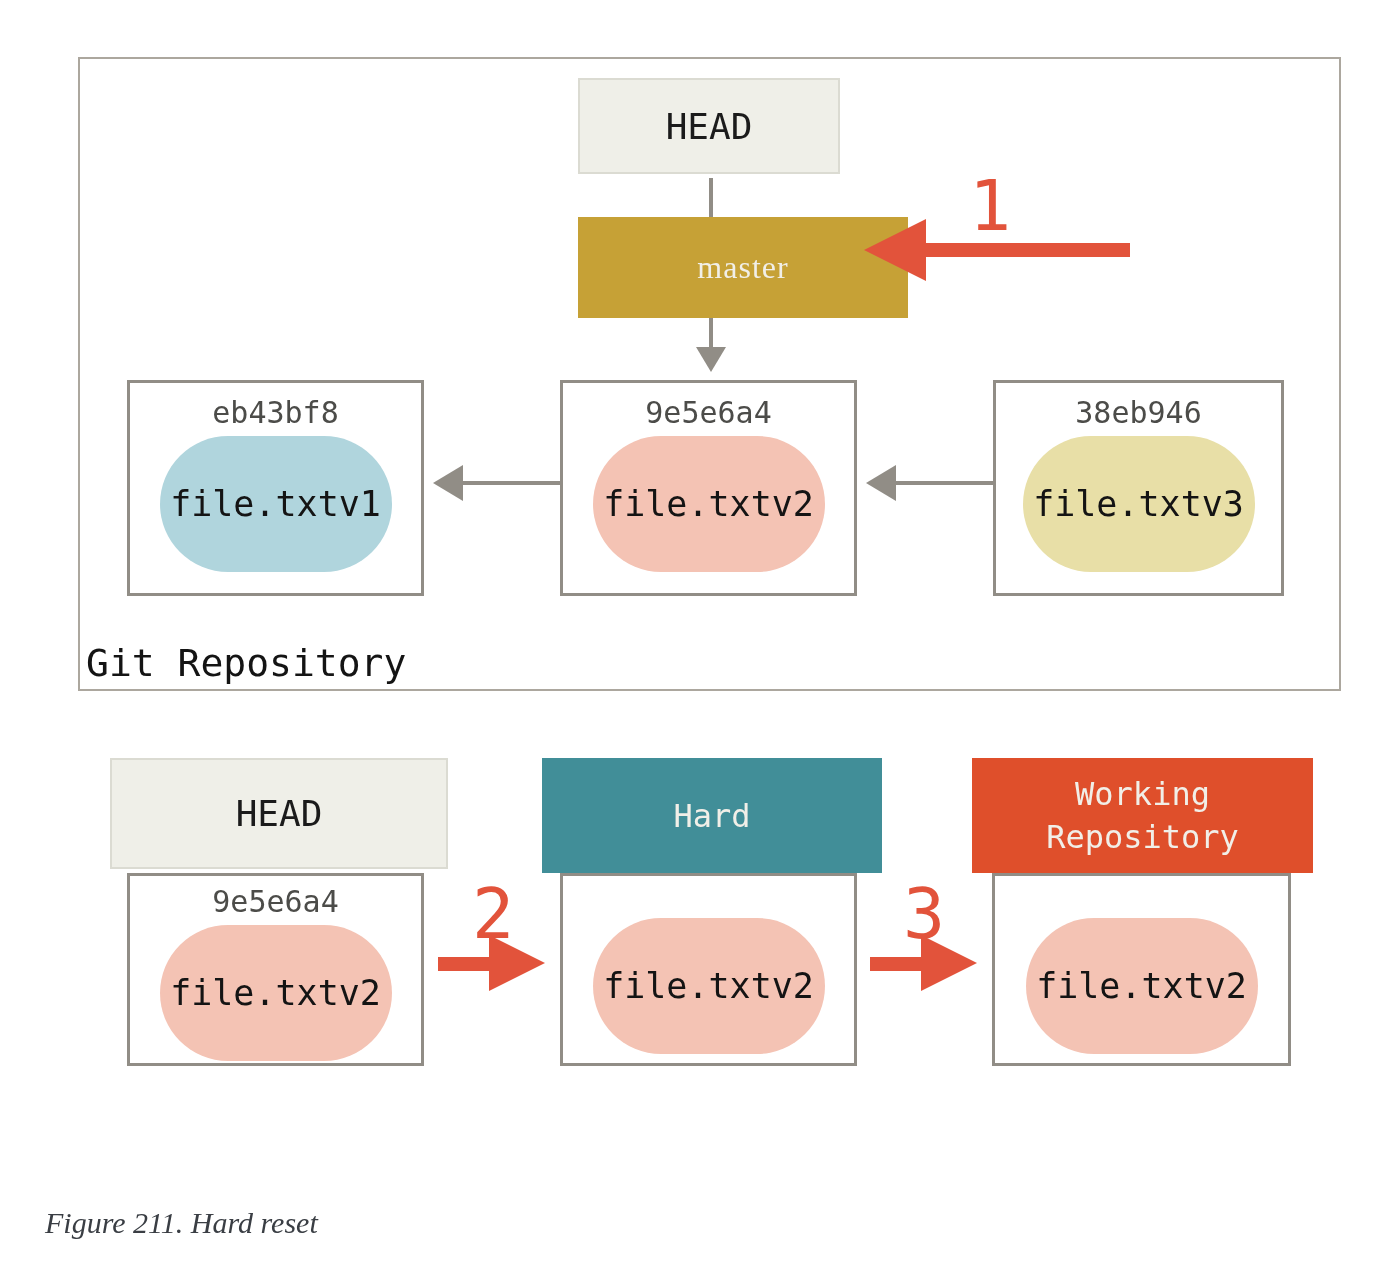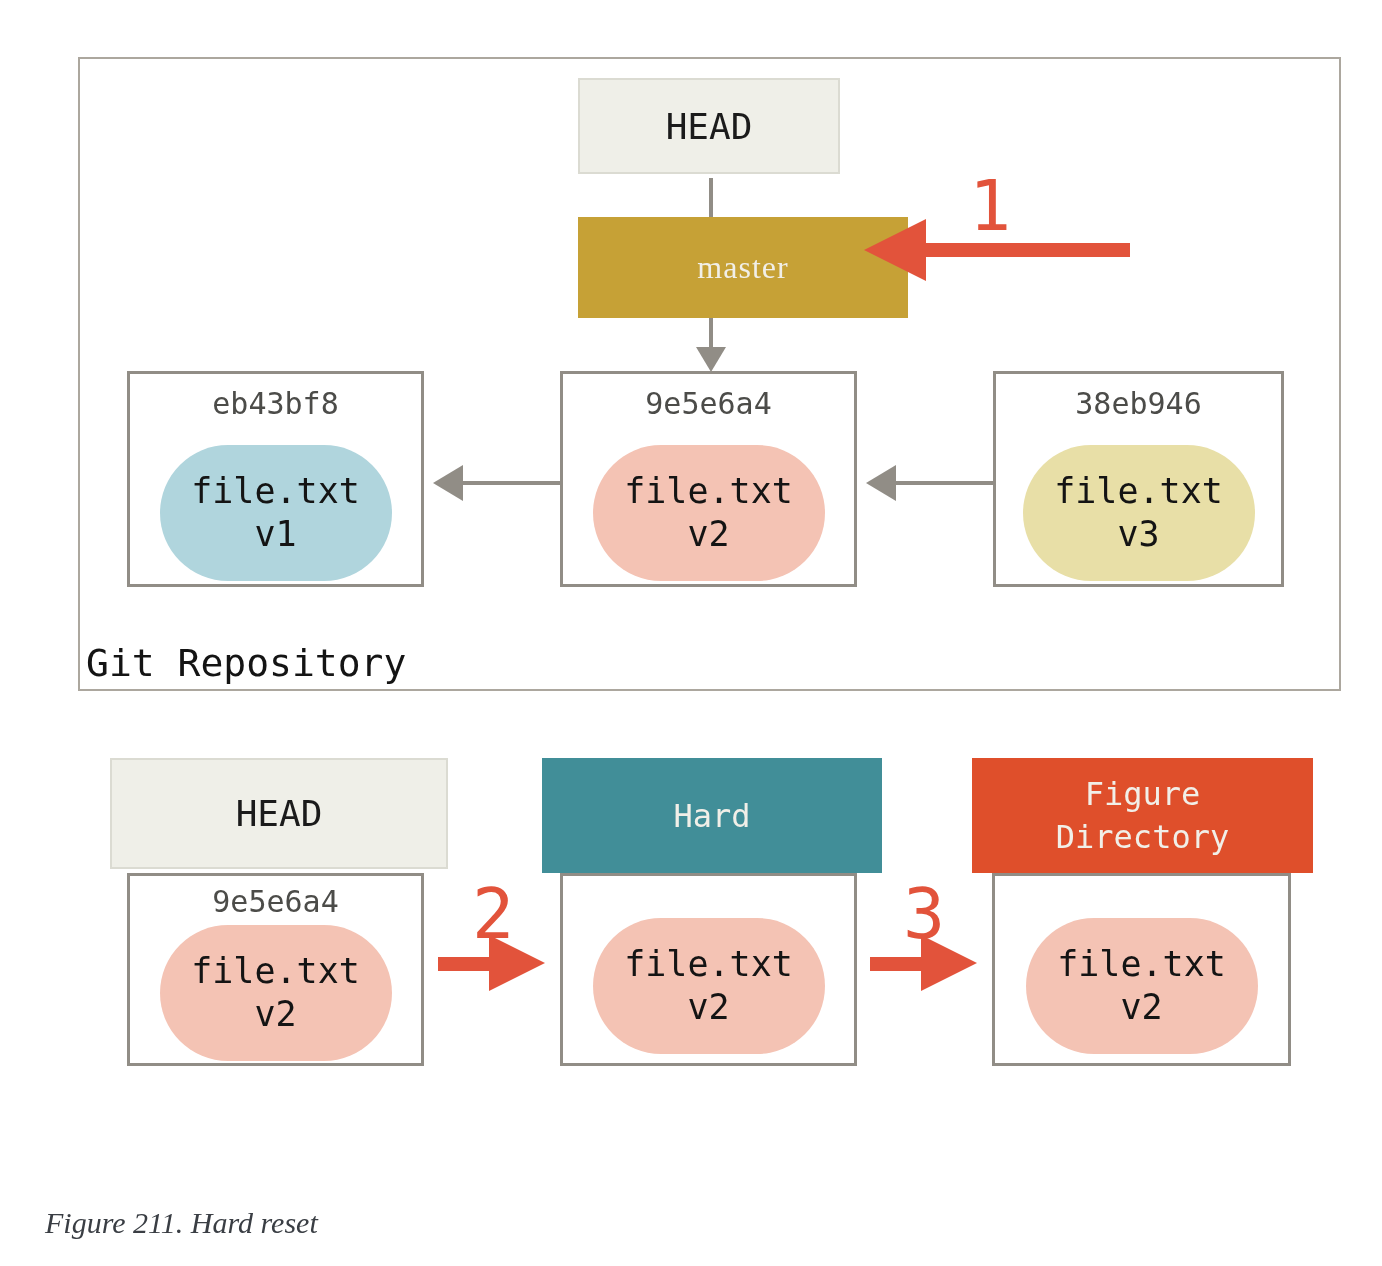--- a/index.html
+++ b/index.html
@@ -65,32 +65,32 @@
   }
   .red-bar { background:var(--red-accent); }
 
   .step-num {
     width:76px; text-align:center;
     font-size:70px; line-height:72px;
     color:var(--red-accent);
   }
 
   .commit-box {
-    width:297px; height:216px; top:371px;
+    width:297px; height:216px; top:380px;
     background:#fff; border:3px solid var(--box-border);
   }
   .commit-hash {
     margin-top:12px; text-align:center;
     font-size:30px; color:var(--hash-text);
   }
   .blob {
     width:232px; height:136px;
-    margin:24px auto 0 auto;
+    margin:6px auto 0 auto;
     border-radius:68px;
-    display:flex; flex-direction:column;
+    display:flex; flex-direction:row;
     align-items:center; justify-content:center;
     font-size:35px; line-height:1.22; color:#141414;
     text-align:center;
   }
   .blob-blue   { background:var(--blob-blue); }
   .blob-pink   { background:var(--blob-pink); }
   .blob-yellow { background:var(--blob-yellow); }
 
   
   .area-header {
@@ -208,21 +208,21 @@
       <span>file.txt</span>
       <span>v2</span>
     </div>
   </div>
 
   <div class="abs red-bar" style="left:870px; top:957px; width:52px; height:14px;"></div>
   <div class="abs tri-right-red" style="left:921px; top:935px;"></div>
   <div class="abs step-num" style="left:886px; top:878px;">3</div>
 
   <div class="abs area-header hdr-orange" style="left:972px; width:341px;">
-    <span class="wrap2">Figure Directory</span>
+    <span class="wrap2">Working Repository</span>
   </div>
   <div class="abs area-body" style="left:992px; width:299px;">
     <div class="blob blob-pink blob-solo">
       <span>file.txt</span>
       <span>v2</span>
     </div>
   </div>
 
 
   <div class="abs caption">Figure 211. Hard reset</div>

